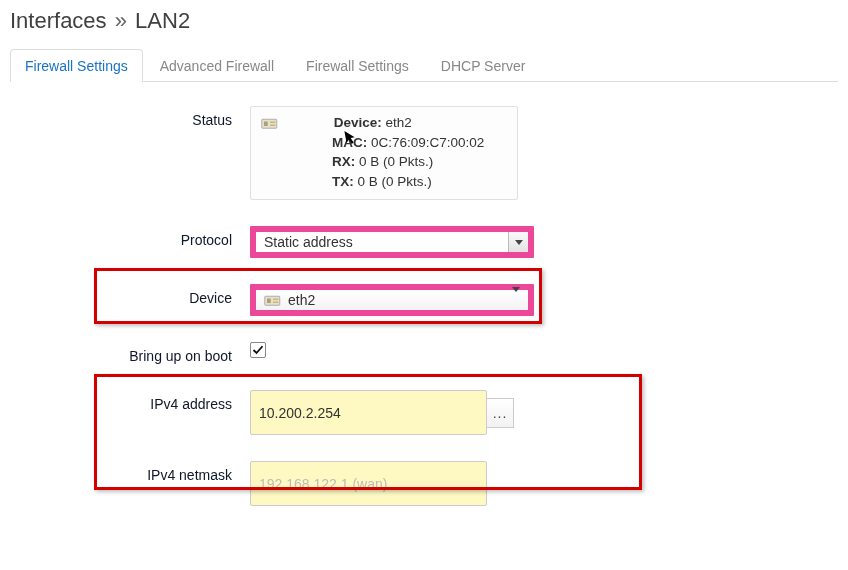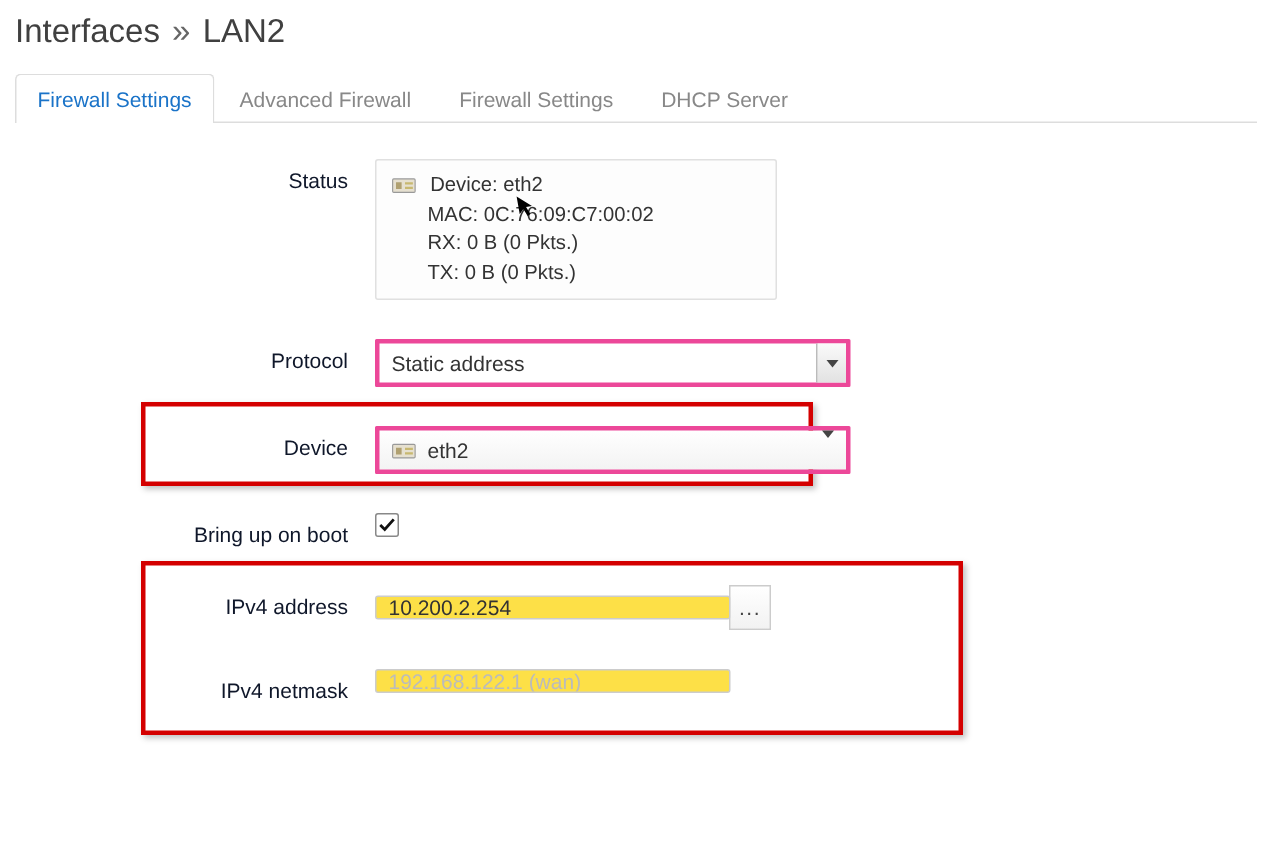--- a/index.html
+++ b/index.html
@@ -86,37 +86,37 @@
     background: #fdfdfd;
     position: relative;
   }
   .status-icon {
     display: inline-block;
     width: 18px;
     height: 14px;
     vertical-align: middle;
     margin-right: 4px;
   }
-  .status-line b { font-weight: normal; }
+  .status-line b { font-weight: bold; margin-left: 47px; }
   .indent { padding-left: 24px; }
   .cursor {
     position: absolute;
     top: 22px;
     left: 94px;
     font-size: 14px;
     color: #000;
     transform: rotate(-10deg);
   }
 
   
   .select-wrap {
     position: relative;
-    width: 317px;
+    width: 284px;
     height: 32px;
-    border: 3px solid #ec4899;
+    border: 6px solid #ec4899;
     border-radius: 1px;
     background: linear-gradient(#fff, #f3f3f3);
     display: flex;
     align-items: center;
     padding: 0 8px;
     font-size: 14px;
     color: #333;
   }
   .select-wrap.flat {
     background: #fff;
@@ -158,27 +158,27 @@
     gap: 6px;
   }
   .nic-icon {
     width: 18px; height: 13px;
     display: inline-block;
   }
 
   
   .text-input {
     width: 237px;
-    height: 16px;
+    height: 45px;
     border: 1px solid #ccc;
     border-radius: 2px;
     padding: 0 8px;
     font-size: 14px;
     color: #333;
-    background: #fde047;
+    background: #fef9c3;
   }
   .text-input::placeholder { color: #bbb; }
   .addon-btn {
     width: 28px;
     height: 30px;
     margin-left: -1px;
     border: 1px solid #ccc;
     background: linear-gradient(#fff,#f2f2f2);
     display: inline-flex;
     align-items: center;

